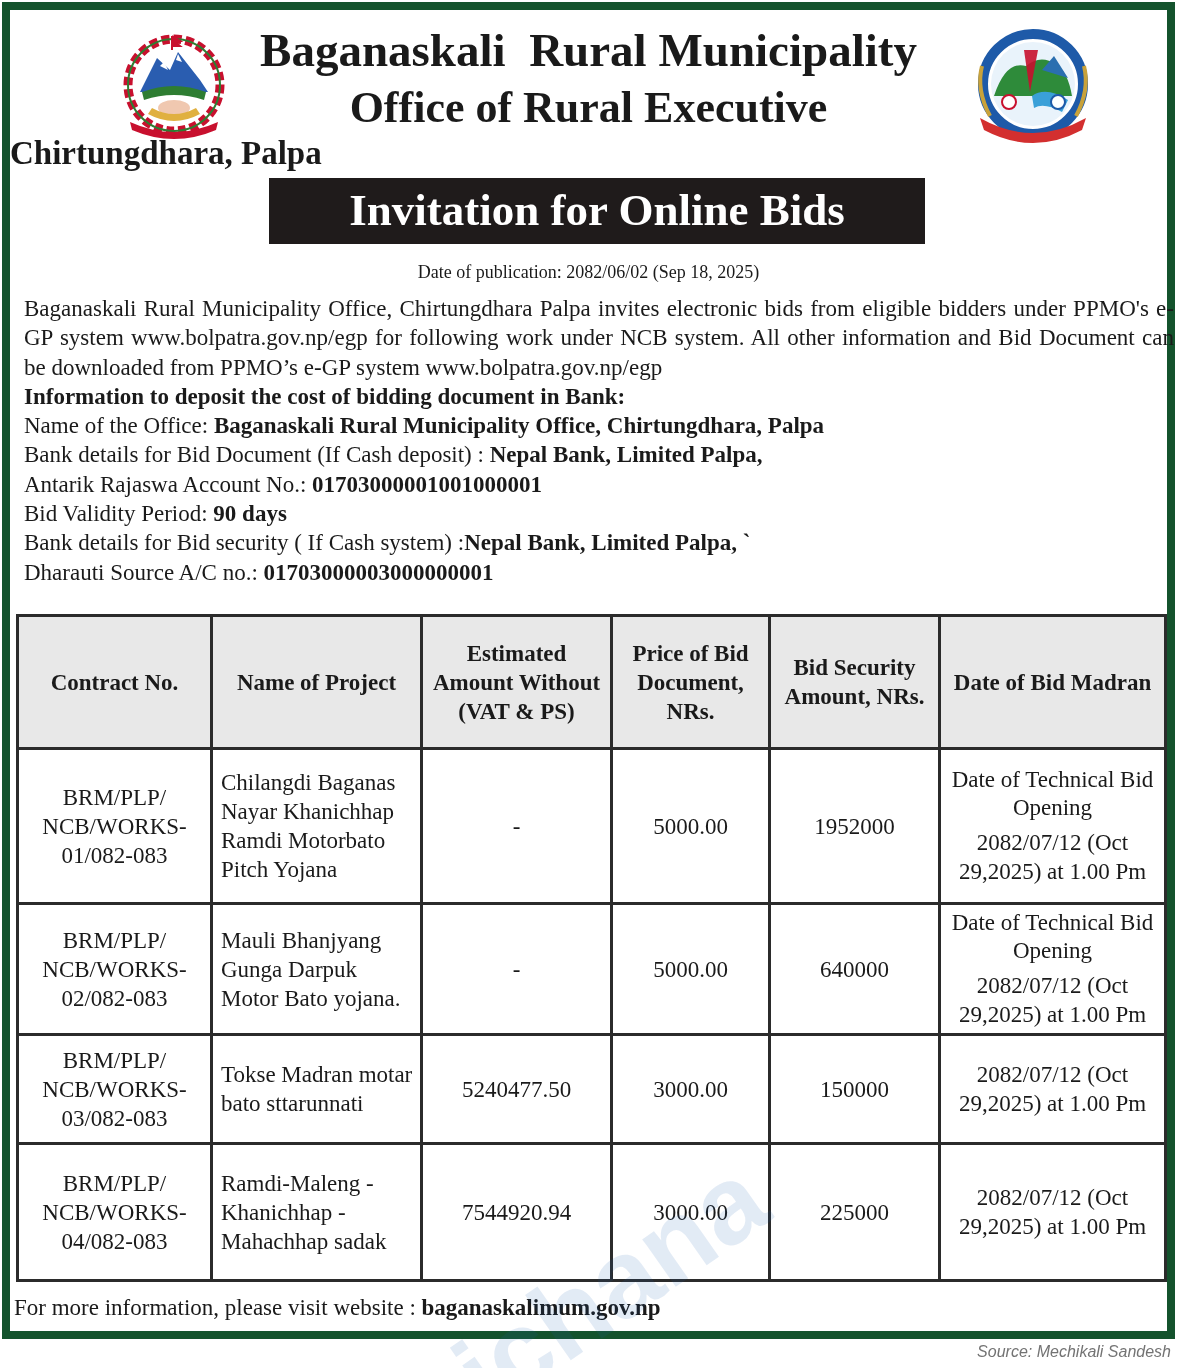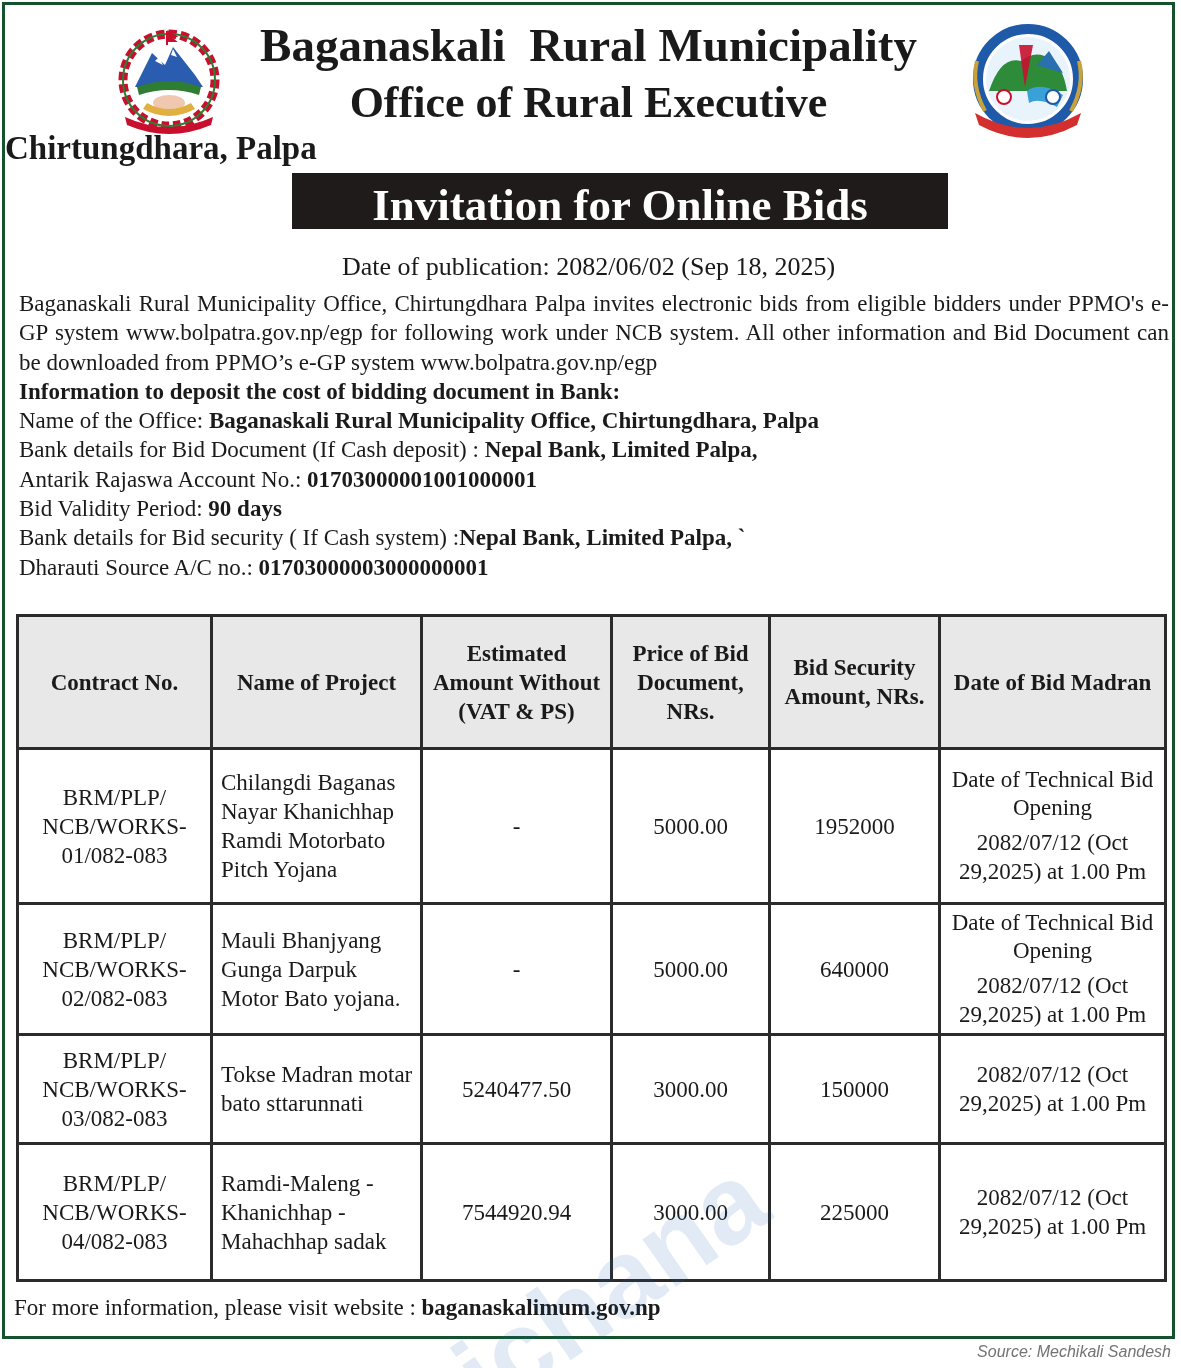--- a/index.html
+++ b/index.html
@@ -1,33 +1,33 @@
 <!DOCTYPE html>
 <html><head>
 <meta charset="utf-8">
 <style>
   html, body { margin: 0; padding: 0; background: #ffffff; }
   body { width: 1181px; height: 1368px; position: relative; overflow: hidden;
          font-family: "Liberation Serif", "DejaVu Serif", serif; color: #1a1a1a; }
   .notice { position: absolute; left: 2px; top: 2px; width: 1173px; height: 1337px;
-            border: 3px solid #14532d; box-sizing: border-box; background: #fff; }
+            border: 8px solid #14532d; box-sizing: border-box; background: #fff; }
   .emblem { position: absolute; top: 20px; width: 125px; height: 115px; }
   .emblem-left { left: 102px; }
   .emblem-right { left: 962px; top: 16px; width: 122px; height: 122px; }
   .title1 { position: absolute; left: 0; right: 0; top: 12px; text-align: center;
             font-size: 47px; font-weight: bold; letter-spacing: 0px; line-height: 56px; }
   .title2 { position: absolute; left: 0; right: 0; top: 72px; text-align: center;
             font-size: 44px; font-weight: bold; line-height: 52px; }
   .title3 { position: absolute; left: 0; right: 0; top: 127px; 
             font-size: 33px; font-weight: bold; line-height: 32px; }
-  .banner { position: absolute; left: 259px; top: 168px; width: 656px; height: 56px;
+  .banner { position: absolute; left: 259px; top: 168px; width: 656px; height: 66px;
             background: #1f1b1b; color: #fff; text-align: center; font-size: 45px;
-            font-weight: bold; line-height: 64px; margin-left: 28px; }
+            font-weight: bold; line-height: 64px; }
   .pubdate { position: absolute; left: 0; right: 0; top: 246px; text-align: center;
-             font-size: 26px; line-height: 32px; }
+             font-size: 18px; line-height: 32px; }
   .body { position: absolute; left: 14px; top: 284px; width: 1150px; font-size: 23px; line-height: 29.3px; }
   .body p { margin: 0; }
   .intro { text-align: justify; text-align-last: left; }
   b { font-weight: bold; }
   table.bids { position: absolute; left: 16px; top: 614px; width: 1148px; border-collapse: collapse;
                font-size: 23px; line-height: 29px; table-layout: fixed; }
   table.bids th, table.bids td { border: 3px solid #2b2b2b; text-align: center; vertical-align: middle; padding: 0 4px; }
   table.bids th { background: #e8e8e8; font-weight: bold; height: 130px; }
   table.bids td.name { text-align: left; padding-left: 8px; }
   .r1 td { height: 152px; } .r2 td { height: 128px; } .r3 td { height: 106px; } .r4 td { height: 134px; }

